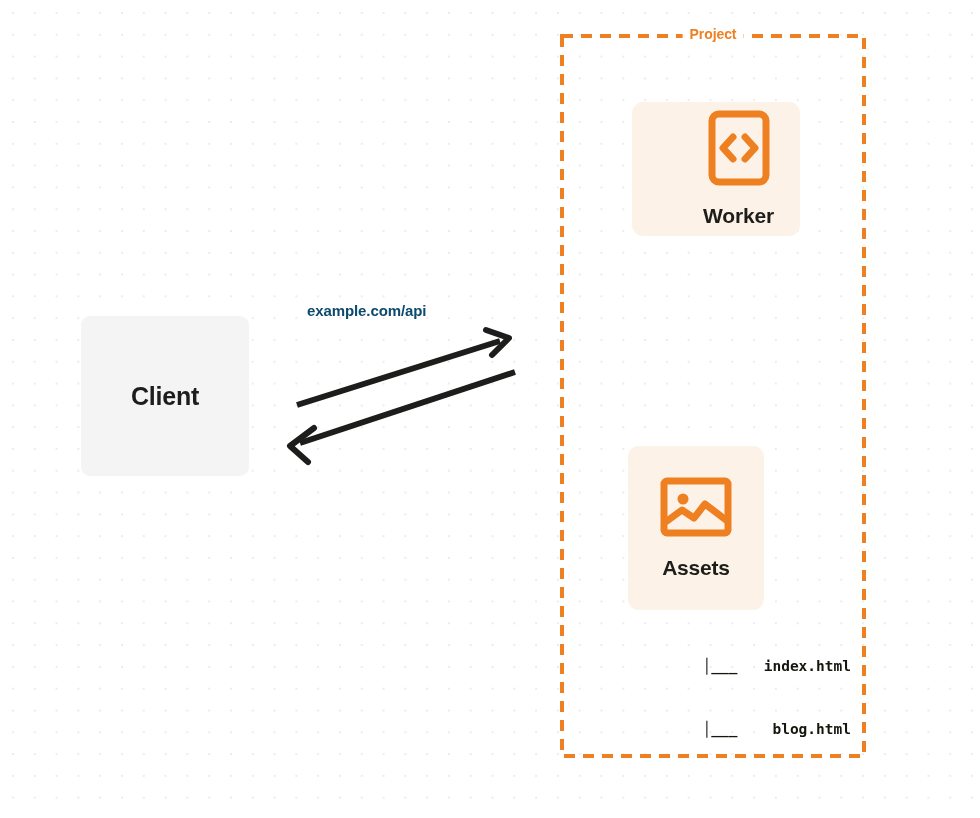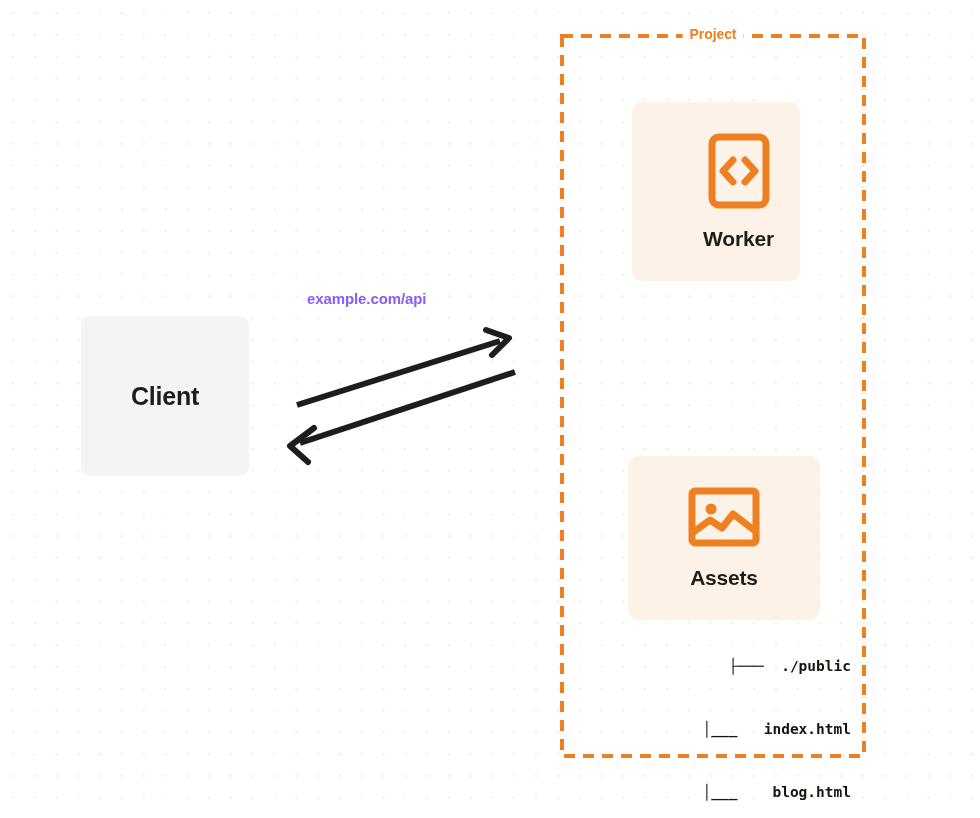--- a/index.html
+++ b/index.html
@@ -84,27 +84,27 @@
     border-radius: 11px;
     display: flex;
     flex-direction: column;
     align-items: center;
     justify-content: center;
   }
   #worker-card {
     left: 72px;
     top: 68px;
     width: 168px;
-    height: 179px;
+    height: 134px;
     padding-left: 45px;
   }
   #assets-card {
     left: 68px;
-    top: 422px;
-    width: 192px;
+    top: 412px;
+    width: 136px;
     height: 164px;
   }
   .orange-card .card-icon {
     display: block;
     margin-bottom: 14px;
   }
   .orange-card .card-label {
     font-size: 21px;
     font-weight: bold;
     color: #1d1d1b;
@@ -131,24 +131,24 @@
   #edge-layer {
     position: absolute;
     inset: 0;
     width: 980px;
     height: 818px;
     pointer-events: none;
   }
   #edge-label {
     position: absolute;
     left: 307px;
-    top: 290px;
+    top: 302px;
     font-size: 15px;
     font-weight: bold;
-    color: #8b5cf6;
+    color: #0c4a6e;
     letter-spacing: -0.1px;
     white-space: nowrap;
   }
 </style>
 </head>
 <body>
 
 <div id="canvas"></div>
 
 <div id="client-node">
@@ -194,19 +194,18 @@
       <svg width="72" height="62" viewBox="0 0 72 62">
         <rect x="4" y="5" width="64" height="52" rx="3" ry="3" fill="none" stroke="#ef8022" stroke-width="7"></rect>
         <circle cx="23" cy="23" r="5.5" fill="#ef8022"></circle>
         <polyline points="7,45 22,34 34,42 45,28 66,44" fill="none" stroke="#ef8022" stroke-width="7" stroke-linecap="round" stroke-linejoin="round"></polyline>
       </svg>
     </span>
     <span class="card-label">Assets</span>
   </div>
 
   <div id="file-tree">
-    <span class="tree-line">├───  ./public</span>
     <span class="tree-line">   │___   index.html</span>
     <span class="tree-line">   │___    blog.html</span>
     
   </div>
 
 </div>
 
 </body></html>

